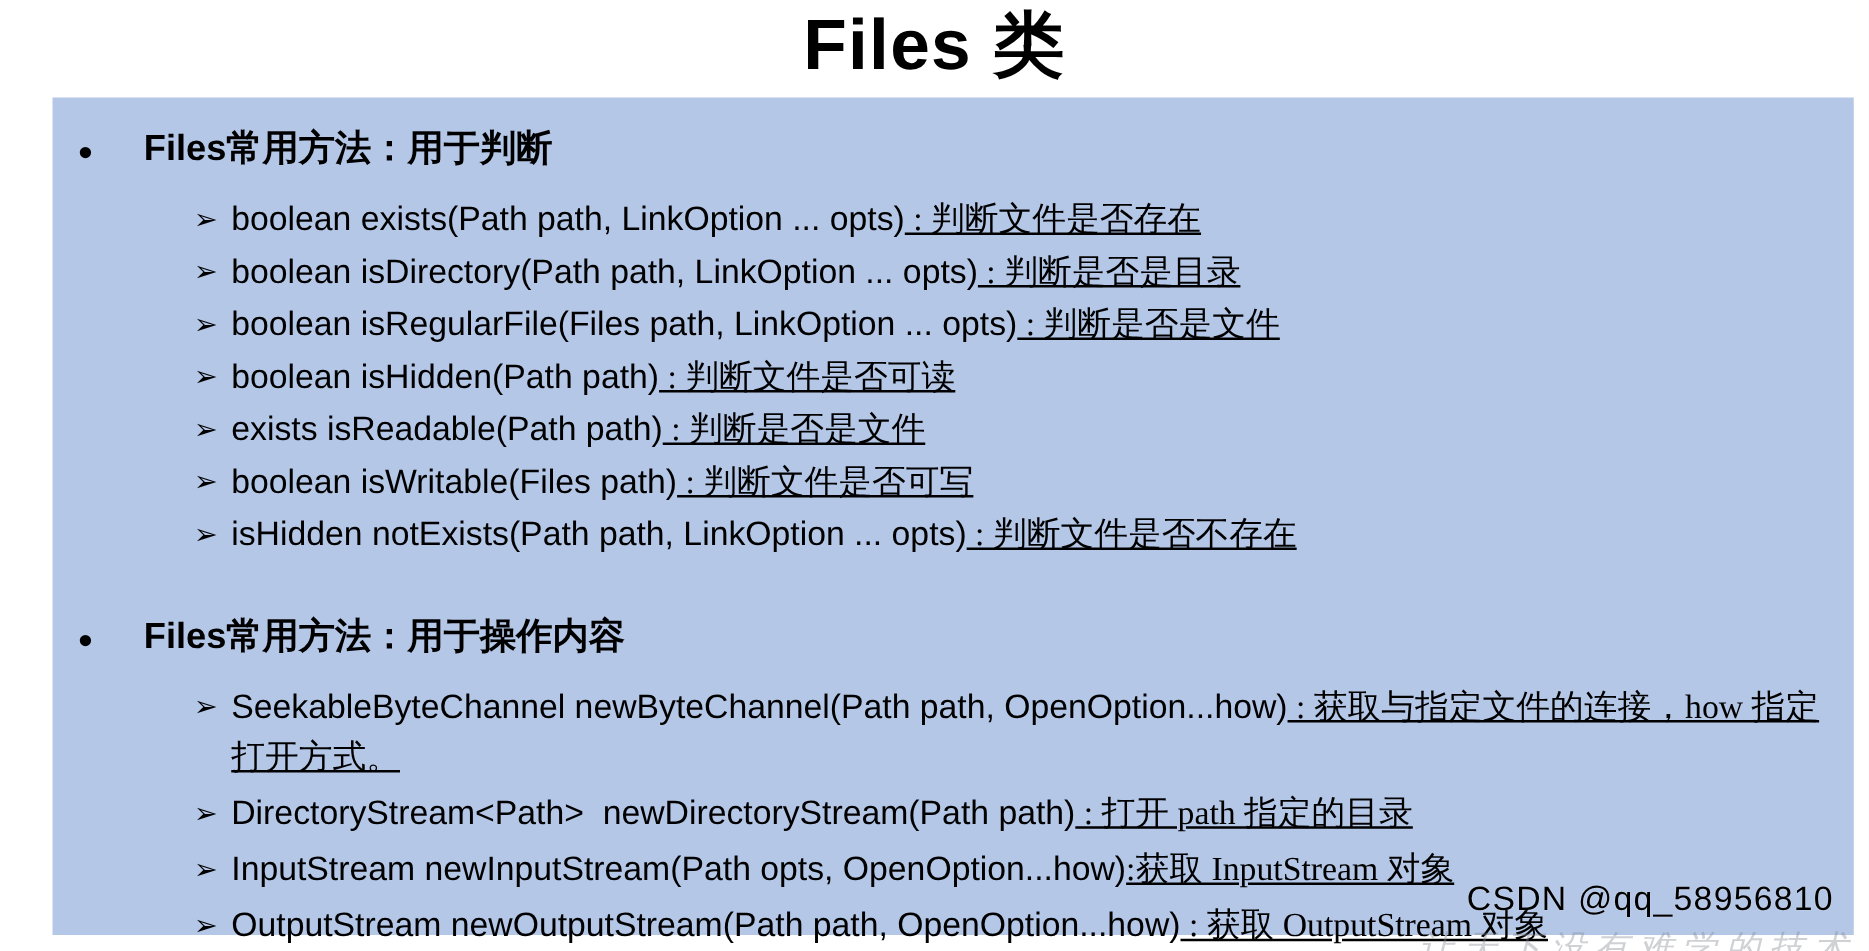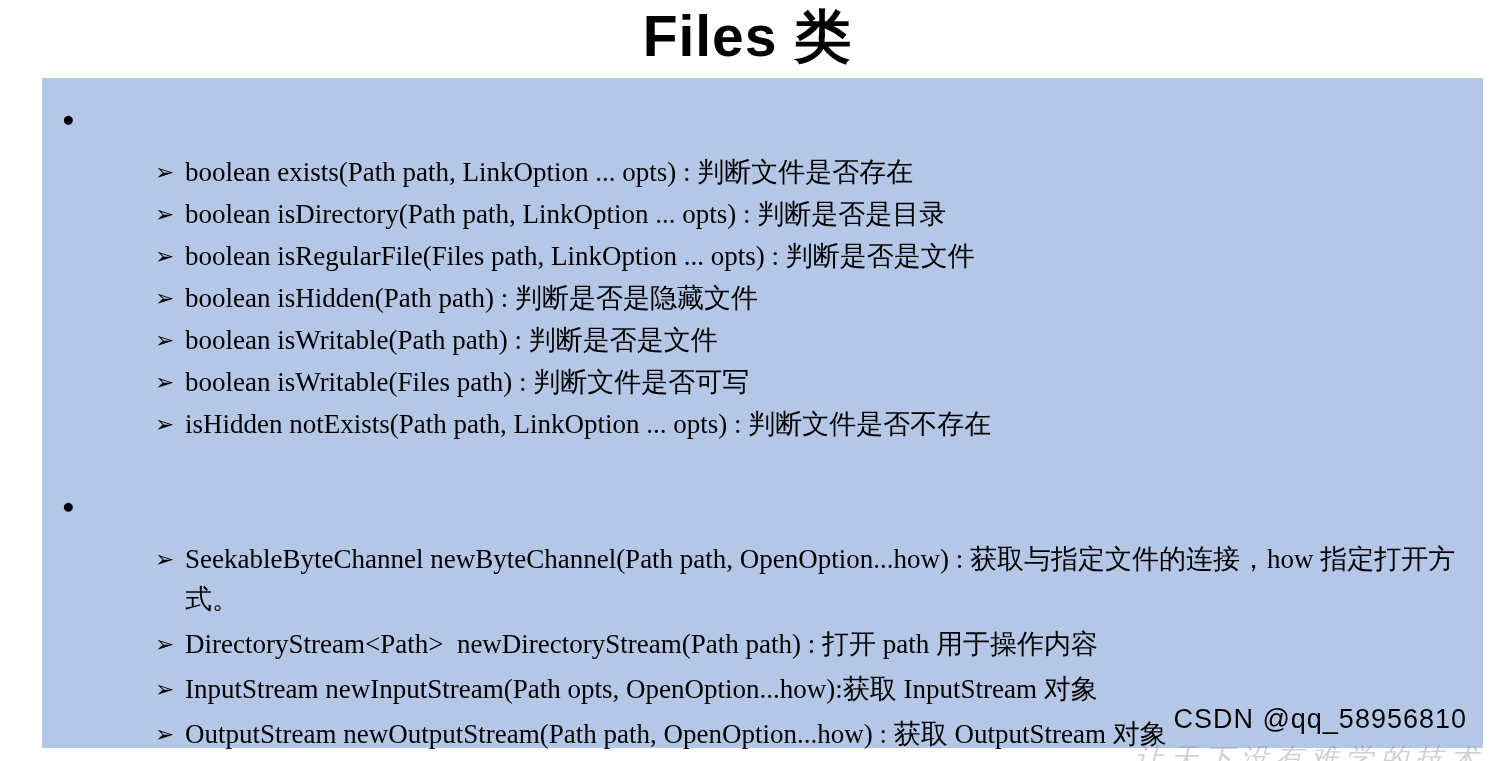--- a/index.html
+++ b/index.html
@@ -72,25 +72,26 @@
   .arrow {
     flex: 0 0 30px;
     margin-left: 93px;
     font-size: 23px;
   }
   .item-text {
     flex: 1;
     min-width: 0;
   }
   .code {
-    font-family: Liberation Serif, serif;
+    font-family: Liberation Sans, sans-serif;
     white-space: pre-wrap;
   }
   .desc {
     font-family: "Liberation Serif", "DejaVu Serif", serif;
+    text-decoration: underline;
   }
   .csdn-watermark {
     position: absolute;
     right: 16px;
     bottom: 13px;
     font-size: 27px;
     letter-spacing: 1px;
     color: #000000;
     text-shadow: 0 0 1px rgba(255,255,255,0.6);
   }
@@ -110,67 +111,69 @@
 
 <div class="page">
 
   <h1 class="title">Files 类</h1>
 
   <div class="panel">
 
     <div class="section section-1">
       <div class="section-heading-row">
         <span class="bullet">●</span>
+        <span class="section-heading">Files常用方法：用于判断</span>
       </div>
       <ul class="items">
 
       <li class="item">
             <span class="arrow">➢</span>
             <span class="item-text"><span class="code">boolean exists(Path path, LinkOption ... opts)</span><span class="desc"> : 判断文件是否存在</span></span>
           </li>
           <li class="item">
             <span class="arrow">➢</span>
             <span class="item-text"><span class="code">boolean isDirectory(Path path, LinkOption ... opts)</span><span class="desc"> : 判断是否是目录</span></span>
           </li>
           <li class="item">
             <span class="arrow">➢</span>
             <span class="item-text"><span class="code">boolean isRegularFile(Files path, LinkOption ... opts)</span><span class="desc"> : 判断是否是文件</span></span>
           </li>
           <li class="item">
             <span class="arrow">➢</span>
-            <span class="item-text"><span class="code">boolean isHidden(Path path)</span><span class="desc"> : 判断是否是隐藏文件</span></span>
+            <span class="item-text"><span class="code">boolean isHidden(Path path)</span><span class="desc"> : 判断文件是否可读</span></span>
           </li>
           <li class="item">
             <span class="arrow">➢</span>
-            <span class="item-text"><span class="code">boolean isWritable(Path path)</span><span class="desc"> : 判断是否是文件</span></span>
+            <span class="item-text"><span class="code">exists isReadable(Path path)</span><span class="desc"> : 判断是否是文件</span></span>
           </li>
           <li class="item">
             <span class="arrow">➢</span>
             <span class="item-text"><span class="code">boolean isWritable(Files path)</span><span class="desc"> : 判断文件是否可写</span></span>
           </li>
           <li class="item">
             <span class="arrow">➢</span>
             <span class="item-text"><span class="code">isHidden notExists(Path path, LinkOption ... opts)</span><span class="desc"> : 判断文件是否不存在</span></span>
           </li>
         </ul>
     </div>
 
     <div class="section section-2">
       <div class="section-heading-row">
         <span class="bullet">●</span>
+        <span class="section-heading">Files常用方法：用于操作内容</span>
       </div>
       <ul class="items">
 
       <li class="item">
             <span class="arrow">➢</span>
             <span class="item-text"><span class="code">SeekableByteChannel newByteChannel(Path path, OpenOption...how)</span><span class="desc"> : 获取与指定文件的连接，how 指定打开方式。</span></span>
           </li>
           <li class="item">
             <span class="arrow">➢</span>
-            <span class="item-text"><span class="code">DirectoryStream&lt;Path&gt;  newDirectoryStream(Path path)</span><span class="desc"> : 打开 path 用于操作内容</span></span>
+            <span class="item-text"><span class="code">DirectoryStream&lt;Path&gt;  newDirectoryStream(Path path)</span><span class="desc"> : 打开 path 指定的目录</span></span>
           </li>
           <li class="item">
             <span class="arrow">➢</span>
             <span class="item-text"><span class="code">InputStream newInputStream(Path opts, OpenOption...how)</span><span class="desc">:获取 InputStream 对象</span></span>
           </li>
           <li class="item">
             <span class="arrow">➢</span>
             <span class="item-text"><span class="code">OutputStream newOutputStream(Path path, OpenOption...how)</span><span class="desc"> : 获取 OutputStream 对象</span></span>
           </li>
         </ul>

